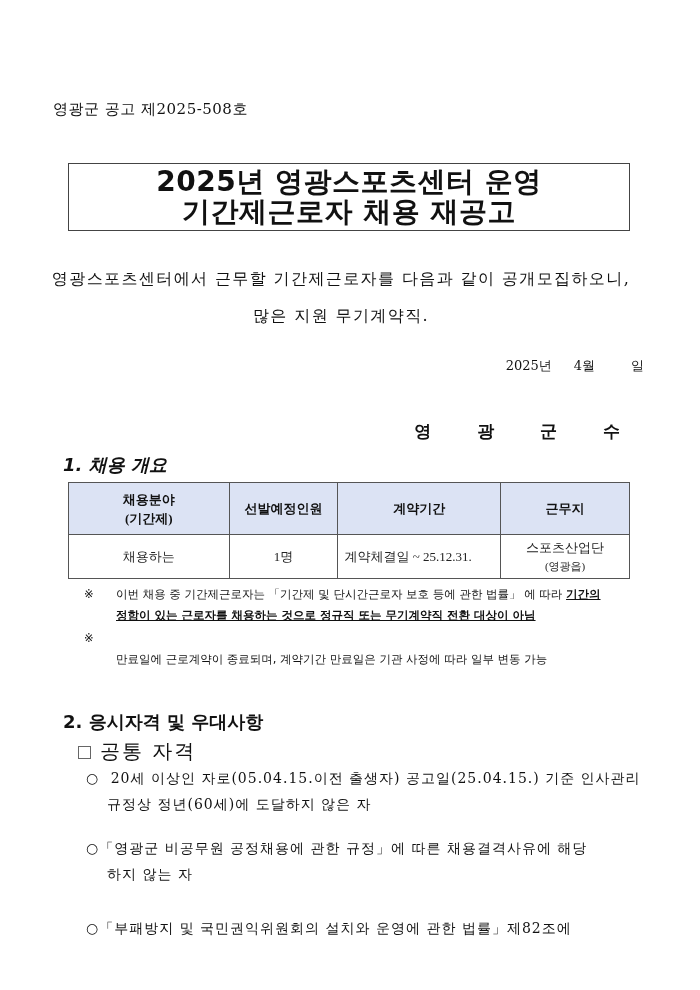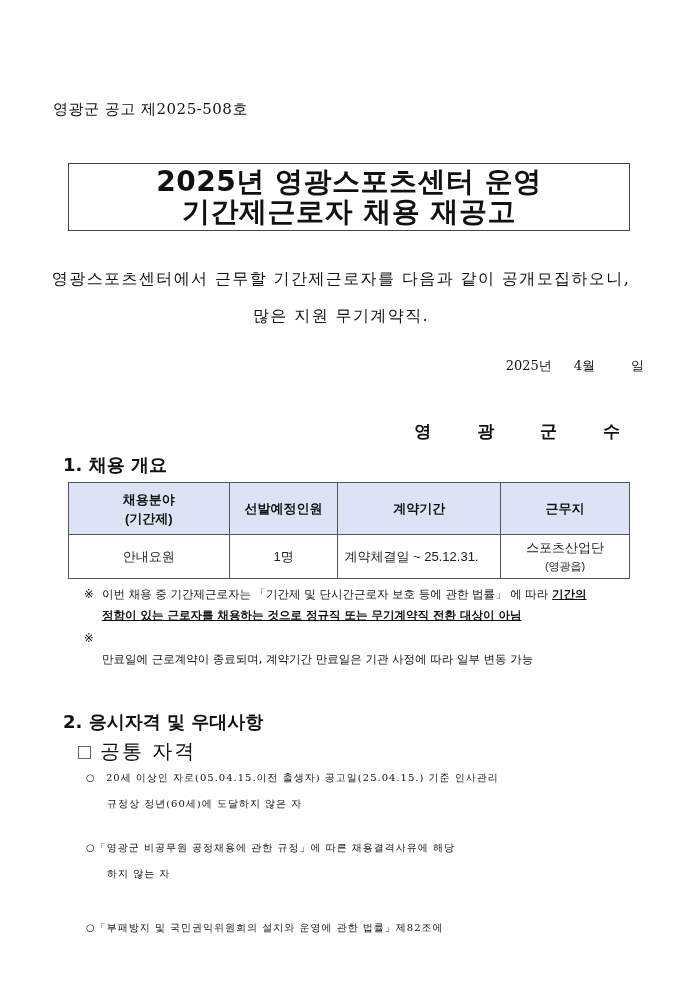--- a/index.html
+++ b/index.html
@@ -7,32 +7,32 @@
   body { position: relative; font-family: "DejaVu Serif", "Liberation Serif", serif; color: #111; }
   .abs { position: absolute; }
   .notice-no { left: 53px; top: 100px; font-size: 15px; letter-spacing: 0.5px; }
   .title-box { left: 68px; top: 163px; width: 562px; height: 68px; border: 1px solid #444; display: flex; flex-direction: column; align-items: center; justify-content: center; }
   .title-line { font-family: "DejaVu Sans", "Liberation Sans", sans-serif; font-weight: bold; font-size: 28px; line-height: 30px; letter-spacing: 0.5px; text-align: center; }
   .intro { left: 51px; width: 580px; font-size: 16px; line-height: 37px; letter-spacing: 1.4px; text-align: center; }
   .date { top: 357px; right: 56px; font-size: 13px; word-spacing: 10px; }
   .date span { margin-left: 22px; }
   .issuer { top: 420px; right: 60px; font-size: 17px; font-weight: bold; letter-spacing: 20px; }
   .section-title { font-family: "DejaVu Sans", "Liberation Sans", sans-serif; font-weight: bold; font-size: 18px; left: 63px; }
-  table.overview { position: absolute; left: 68px; top: 482px; width: 562px; border-collapse: collapse; font-family: Liberation Sans, sans-serif; }
+  table.overview { position: absolute; left: 68px; top: 482px; width: 562px; border-collapse: collapse; font-family: Liberation Serif, serif; }
   table.overview th, table.overview td { border: 1px solid #555; text-align: center; vertical-align: middle; }
   table.overview th { background: #dce3f4; font-size: 13px; font-weight: bold; height: 52px; line-height: 19px; }
   table.overview td { font-size: 13px; height: 44px; color: #222; line-height: 18px; }
   .small { font-size: 11px; }
   .note { left: 84px; width: 560px; font-family: "DejaVu Sans", "Liberation Sans", sans-serif; font-size: 11.5px; line-height: 21px; color: #111; }
   .note .mark { position: absolute; left: 0; }
-  .note .body { margin-left: 18px; display: block; }
+  .note .body { margin-left: 32px; display: block; }
   .u { text-decoration: underline; font-weight: bold; }
   .sub { left: 78px; top: 738px; font-size: 20px; letter-spacing: 2px; }
   .sub .box { display: inline-block; width: 13px; height: 13px; border: 1px solid #666; vertical-align: -1px; margin-right: 9px; }
-  .item { left: 86px; width: 560px; font-size: 10px; line-height: 26px; letter-spacing: 1px; }
+  .item { left: 86px; width: 560px; font-size: 14px; line-height: 26px; letter-spacing: 1px; }
   .item .cont { display: block; padding-left: 21px; }
 </style>
 </head>
 <body>
 
 <div class="abs notice-no">영광군 공고 제2025-508호</div>
 
 <div class="abs title-box">
   <div class="title-line">2025년 영광스포츠센터 운영</div>
   <div class="title-line">기간제근로자 채용 재공고</div>
@@ -40,21 +40,21 @@
 
 <div class="abs intro" style="top:260px;">영광스포츠센터에서 근무할 기간제근로자를 다음과 같이 공개모집하오니,</div>
 <div class="abs intro" style="top:297px;">많은 지원 무기계약직.</div>
 
 <div class="abs date">
   <span>2025년</span><span>4월</span><span style="margin-left:36px;">일</span>
 </div>
 
 <div class="abs issuer">영 광 군 수</div>
 
-<div class="abs section-title" style="top:453px;">1. 채용 개요</div>
+<div class="abs section-title" style="top:453px;font-style:italic;">1. 채용 개요</div>
 
 <table class="overview">
   <colgroup>
     <col style="width:161px">
       <col style="width:109px">
       <col style="width:163px">
       <col style="width:129px">
   </colgroup>
   <thead>
     <tr>
@@ -62,21 +62,21 @@
         <div>채용분야</div>
         <div>(기간제)</div>
       </th>
       <th>선발예정인원</th>
       <th>계약기간</th>
       <th>근무지</th>
     </tr>
   </thead>
   <tbody>
     <tr>
-      <td>안내요원</td>
+      <td>채용하는</td>
       <td>1명</td>
       <td style="text-align:left;padding-left:6px;margin-left:40px;">계약체결일 ~ 25.12.31.</td>
       <td>
         <div>스포츠산업단</div>
         <div class="small">(영광읍)</div>
       </td>
     </tr>
   </tbody>
 </table>
 

